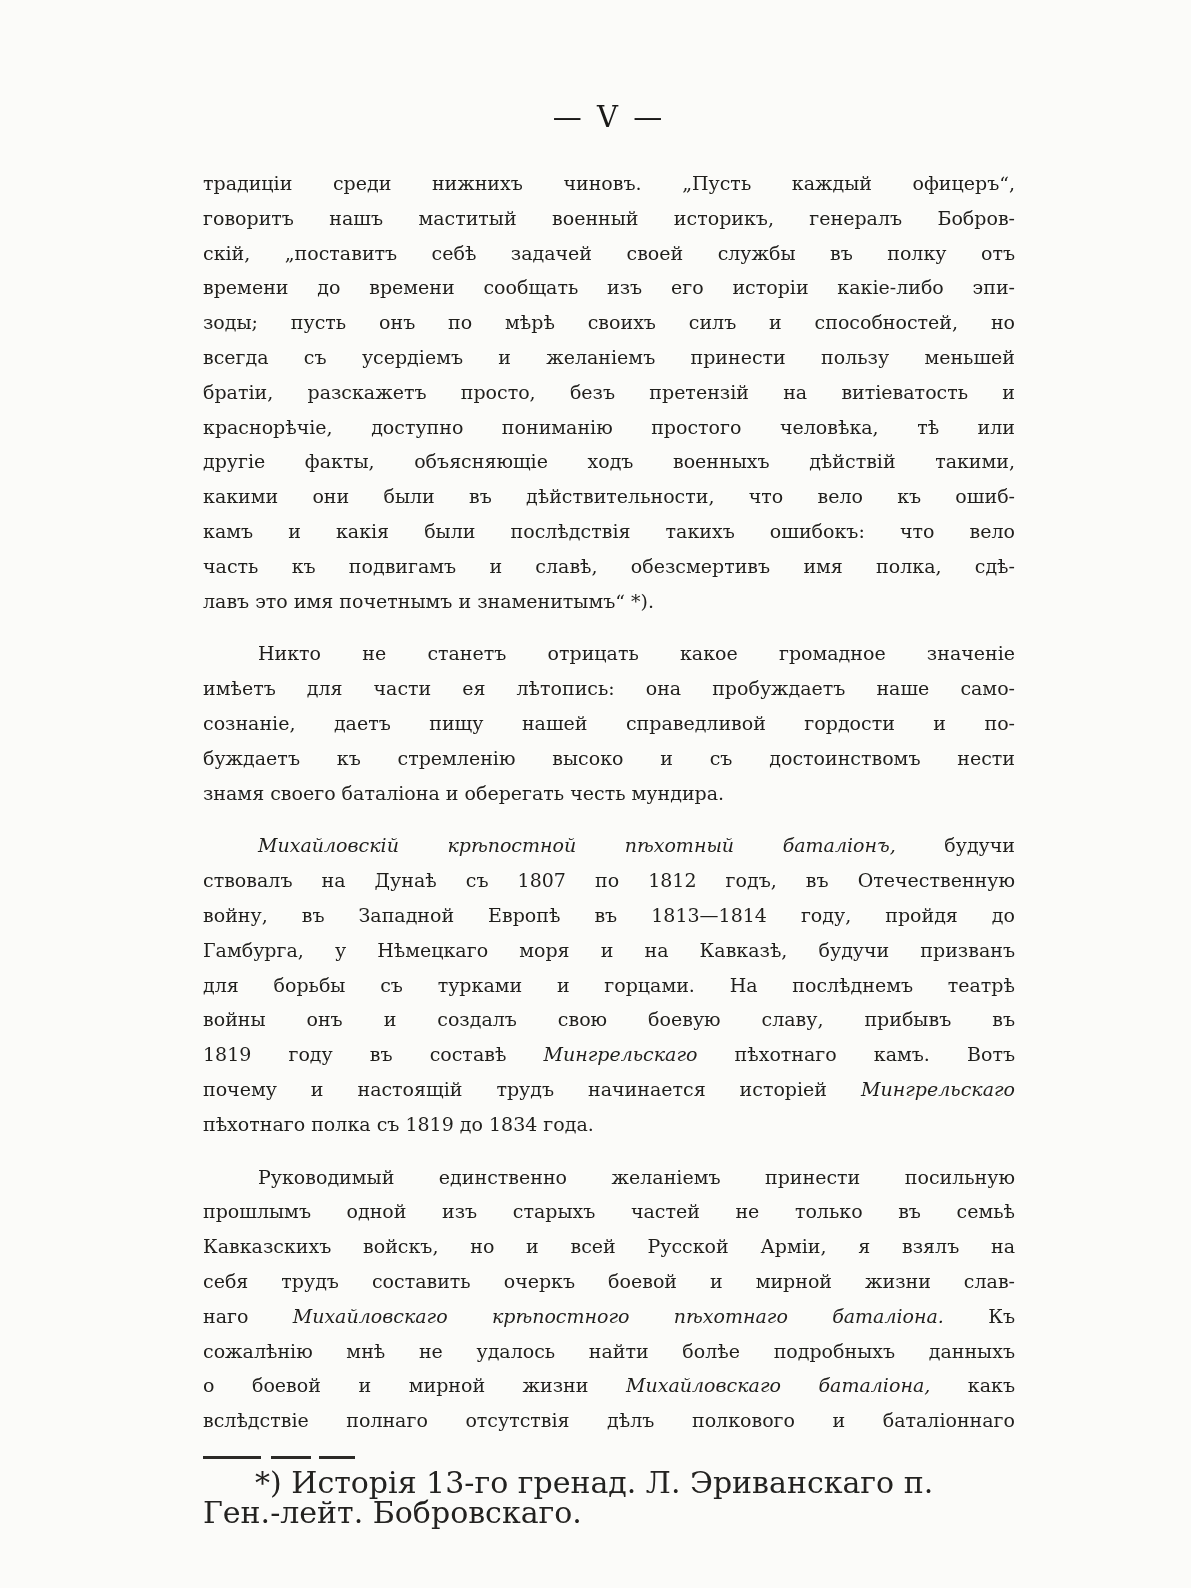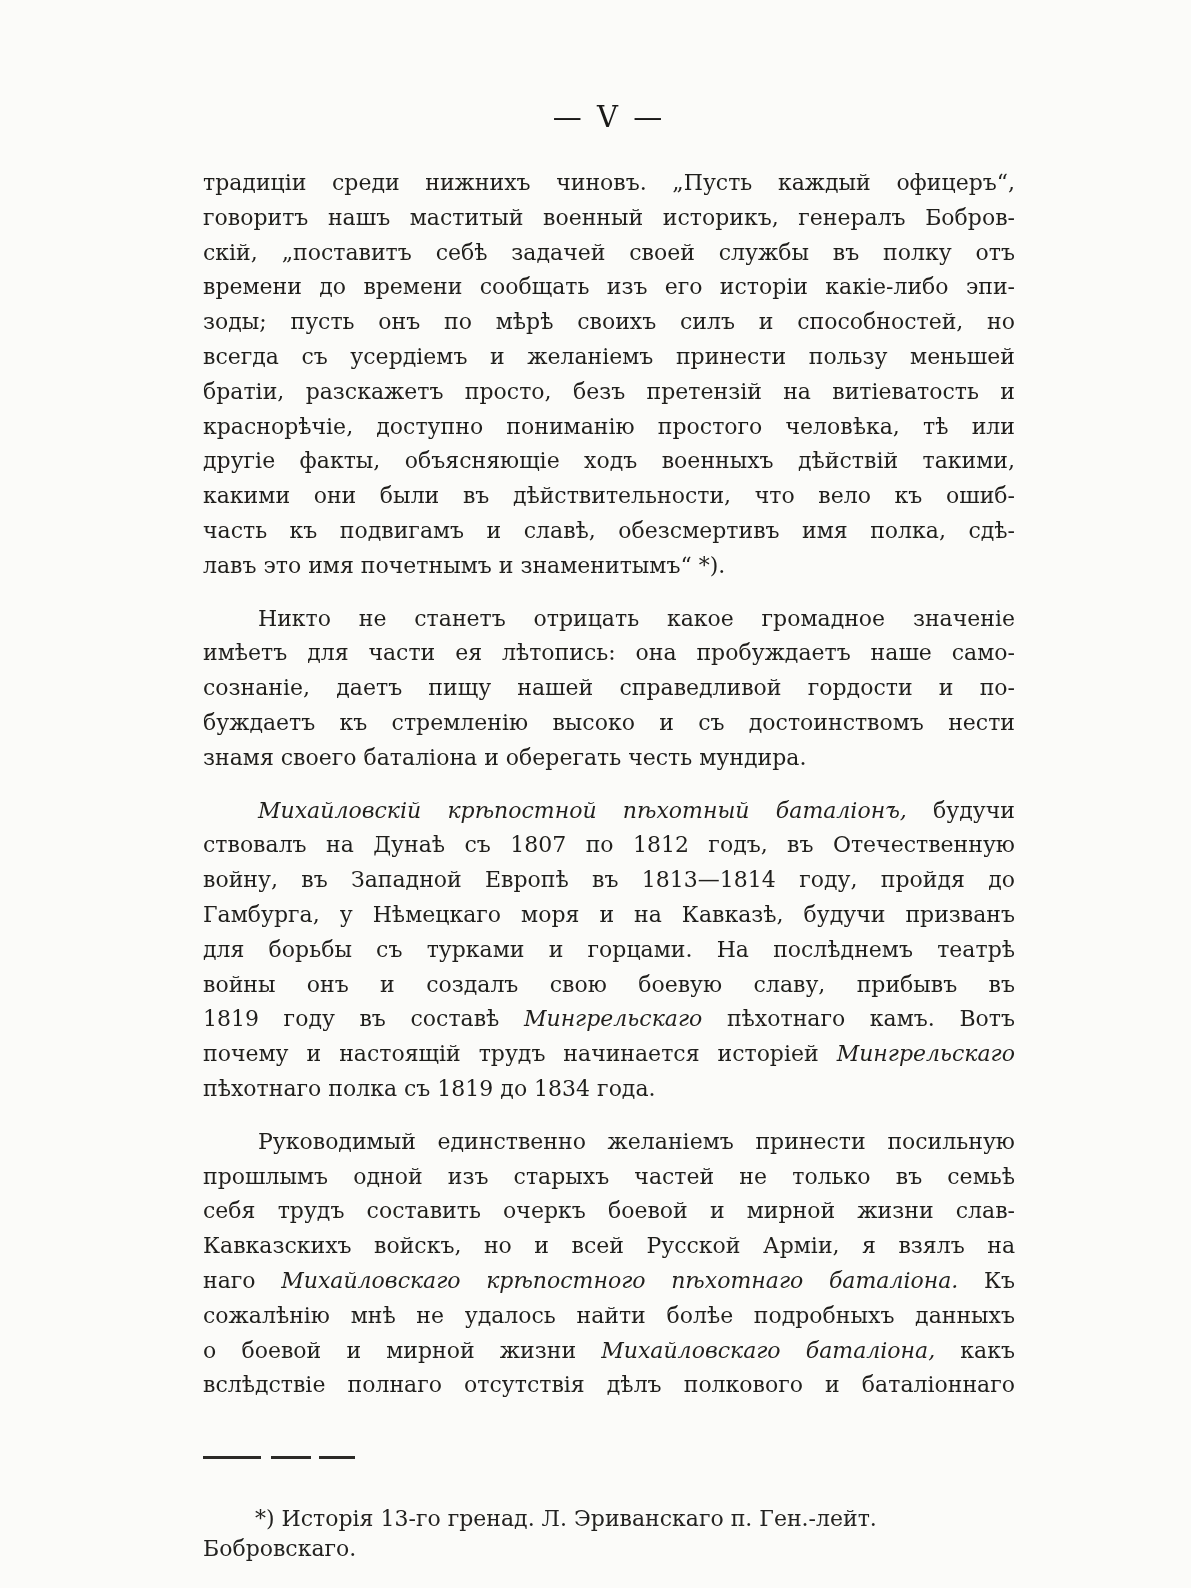--- a/index.html
+++ b/index.html
@@ -22,21 +22,21 @@
     font-size: 29px;
     letter-spacing: 3px;
     color: #1a1918;
   }
   .bodytext {
     position: absolute;
     top: 166px; left: 203px; width: 812px;
     overflow: hidden;
   }
   .line {
-    font-size: 22px;
+    font-size: 19px;
     line-height: 34.8px;
     height: 34.8px;
     text-align: justify;
     text-align-last: justify;
     white-space: normal;
     color: #201f1c;
   }
   .line.nojust { text-align: right; text-align-last: left; }
   .line.ind { text-indent: 55px; margin-top: 18px; }
   .it { font-style: italic; }
@@ -45,63 +45,63 @@
     top: 1456px; left: 203px;
     width: 152px; height: 3px;
     background: linear-gradient(90deg,
       #2b2a27 0 38%, transparent 38% 45%,
       #2b2a27 45% 71%, transparent 71% 76%,
       #2b2a27 76% 100%);
   }
   .footnote {
     position: absolute;
     top: 1468px; left: 203px; width: 812px;
-    font-size: 22px;
+    font-size: 30px;
     line-height: 30px;
     text-indent: 52px;
     color: #232220;
-    margin-top: 36px;
   }
 </style>
 </head>
 <body>
 
 <div class="page">
   <div class="pagenum">— V —</div>
   <div class="bodytext">
       <div class="line"><span>традиціи среди нижнихъ чиновъ. „Пусть каждый офицеръ“,</span></div>
       <div class="line"><span>говоритъ нашъ маститый военный историкъ, генералъ Бобров-</span></div>
       <div class="line"><span>скій, „поставитъ себѣ задачей своей службы въ полку отъ</span></div>
       <div class="line"><span>времени до времени сообщать изъ его исторіи какіе-либо эпи-</span></div>
       <div class="line"><span>зоды; пусть онъ по мѣрѣ своихъ силъ и способностей, но</span></div>
       <div class="line"><span>всегда съ усердіемъ и желаніемъ принести пользу меньшей</span></div>
       <div class="line"><span>братіи, разскажетъ просто, безъ претензій на витіеватость и</span></div>
       <div class="line"><span>краснорѣчіе, доступно пониманію простого человѣка, тѣ или</span></div>
       <div class="line"><span>другіе факты, объясняющіе ходъ военныхъ дѣйствій такими,</span></div>
       <div class="line"><span>какими они были въ дѣйствительности, что вело къ ошиб-</span></div>
+      <div class="line"><span>камъ и какія были послѣдствія такихъ ошибокъ: что вело</span></div>
       <div class="line"><span>часть къ подвигамъ и славѣ, обезсмертивъ имя полка, сдѣ-</span></div>
       <div class="line nojust"><span>лавъ это имя почетнымъ и знаменитымъ“ *).</span></div>
       <div class="line ind"><span>Никто не станетъ отрицать какое громадное значеніе</span></div>
       <div class="line"><span>имѣетъ для части ея лѣтопись: она пробуждаетъ наше само-</span></div>
       <div class="line"><span>сознаніе, даетъ пищу нашей справедливой гордости и по-</span></div>
       <div class="line"><span>буждаетъ къ стремленію высоко и съ достоинствомъ нести</span></div>
       <div class="line nojust"><span>знамя своего баталіона и оберегать честь мундира.</span></div>
       <div class="line ind"><span class="it">Михайловскій крѣпостной пѣхотный баталіонъ,</span><span> будучи</span></div>
       <div class="line"><span>ствовалъ на Дунаѣ съ 1807 по 1812 годъ, въ Отечественную</span></div>
       <div class="line"><span>войну, въ Западной Европѣ въ 1813—1814 году, пройдя до</span></div>
       <div class="line"><span>Гамбурга, у Нѣмецкаго моря и на Кавказѣ, будучи призванъ</span></div>
       <div class="line"><span>для борьбы съ турками и горцами. На послѣднемъ театрѣ</span></div>
       <div class="line"><span>войны онъ и создалъ свою боевую славу, прибывъ въ</span></div>
       <div class="line"><span>1819 году въ составѣ </span><span class="it">Мингрельскаго</span><span> пѣхотнаго камъ. Вотъ</span></div>
       <div class="line"><span>почему и настоящій трудъ начинается исторіей </span><span class="it">Мингрельскаго</span></div>
       <div class="line nojust"><span>пѣхотнаго полка съ 1819 до 1834 года.</span></div>
       <div class="line ind"><span>Руководимый единственно желаніемъ принести посильную</span></div>
       <div class="line"><span>прошлымъ одной изъ старыхъ частей не только въ семьѣ</span></div>
+      <div class="line"><span>Кавказскихъ войскъ, но и всей Русской Арміи, я взялъ на</span></div>
       <div class="line"><span>себя трудъ составить очеркъ боевой и мирной жизни слав-</span></div>
-      <div class="line"><span>Кавказскихъ войскъ, но и всей Русской Арміи, я взялъ на</span></div>
       <div class="line"><span>наго </span><span class="it">Михайловскаго крѣпостного пѣхотнаго баталіона.</span><span> Къ</span></div>
       <div class="line"><span>сожалѣнію мнѣ не удалось найти болѣе подробныхъ данныхъ</span></div>
       <div class="line"><span>о боевой и мирной жизни </span><span class="it">Михайловскаго баталіона,</span><span> какъ</span></div>
       <div class="line"><span>вслѣдствіе полнаго отсутствія дѣлъ полкового и баталіоннаго</span></div>
     </div>
   <div class="fnrule"></div>
   <div class="footnote">*) Исторія 13-го гренад. Л. Эриванскаго п. Ген.-лейт. Бобровскаго.</div>
 </div>
 
 </body></html>

